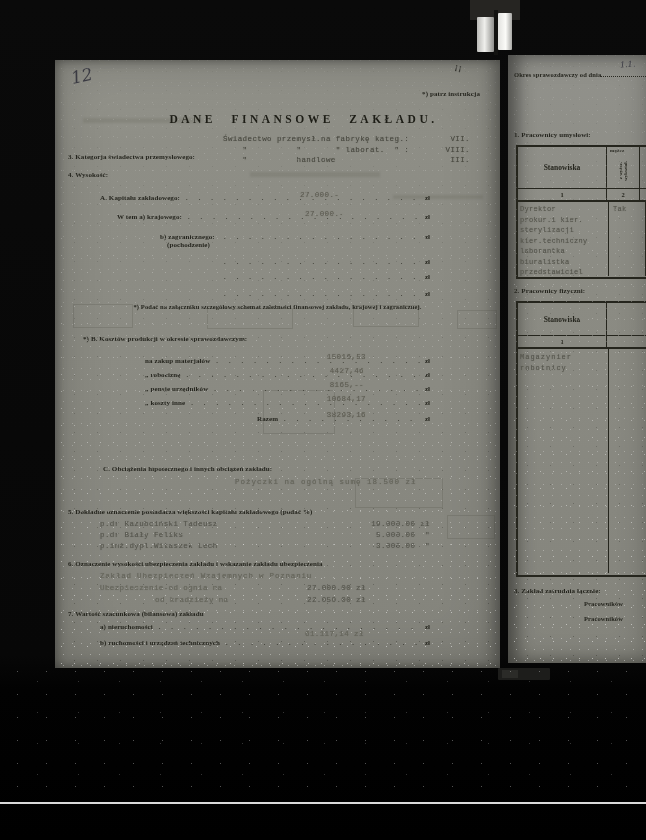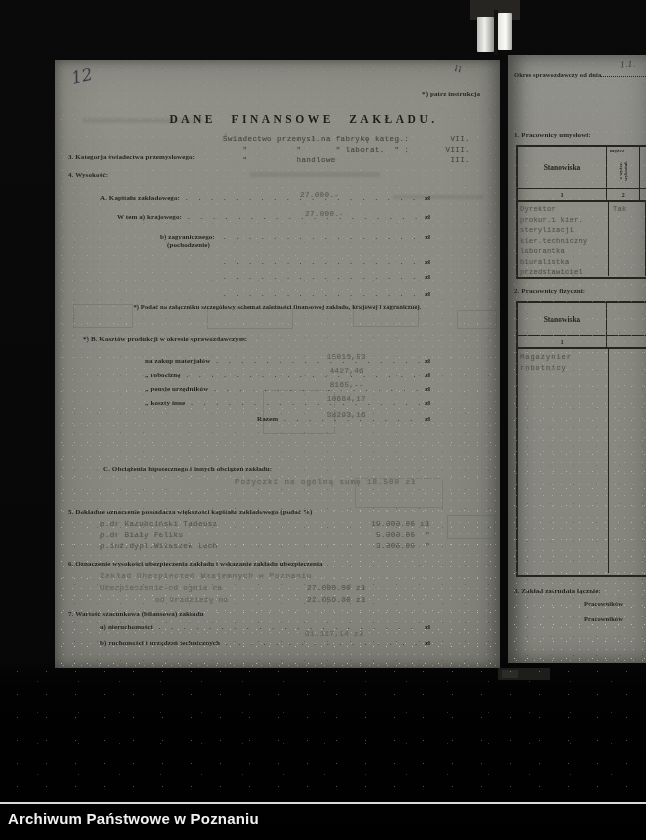--- a/index.html
+++ b/index.html
@@ -309,15 +309,14 @@
     <div class="abs pl" style="left:6px;top:532px">3.  Zakład zatrudnia łącznie:</div>
     <div class="abs pl pl-sm" style="left:76px;top:545px;width:62px;overflow:hidden">Pracowników</div>
     <div class="abs pl pl-sm" style="left:76px;top:560px;width:62px;overflow:hidden">Pracowników</div>
 
     <div class="noise"></div>
   </div>
 
   <div class="black-speckles"></div>
 
   <div class="abs footer-line"></div>
-  <div class="abs footer-text">Archiwum Państwowe w Poznaniu</div>
 
 </div>
 
 </body></html>

